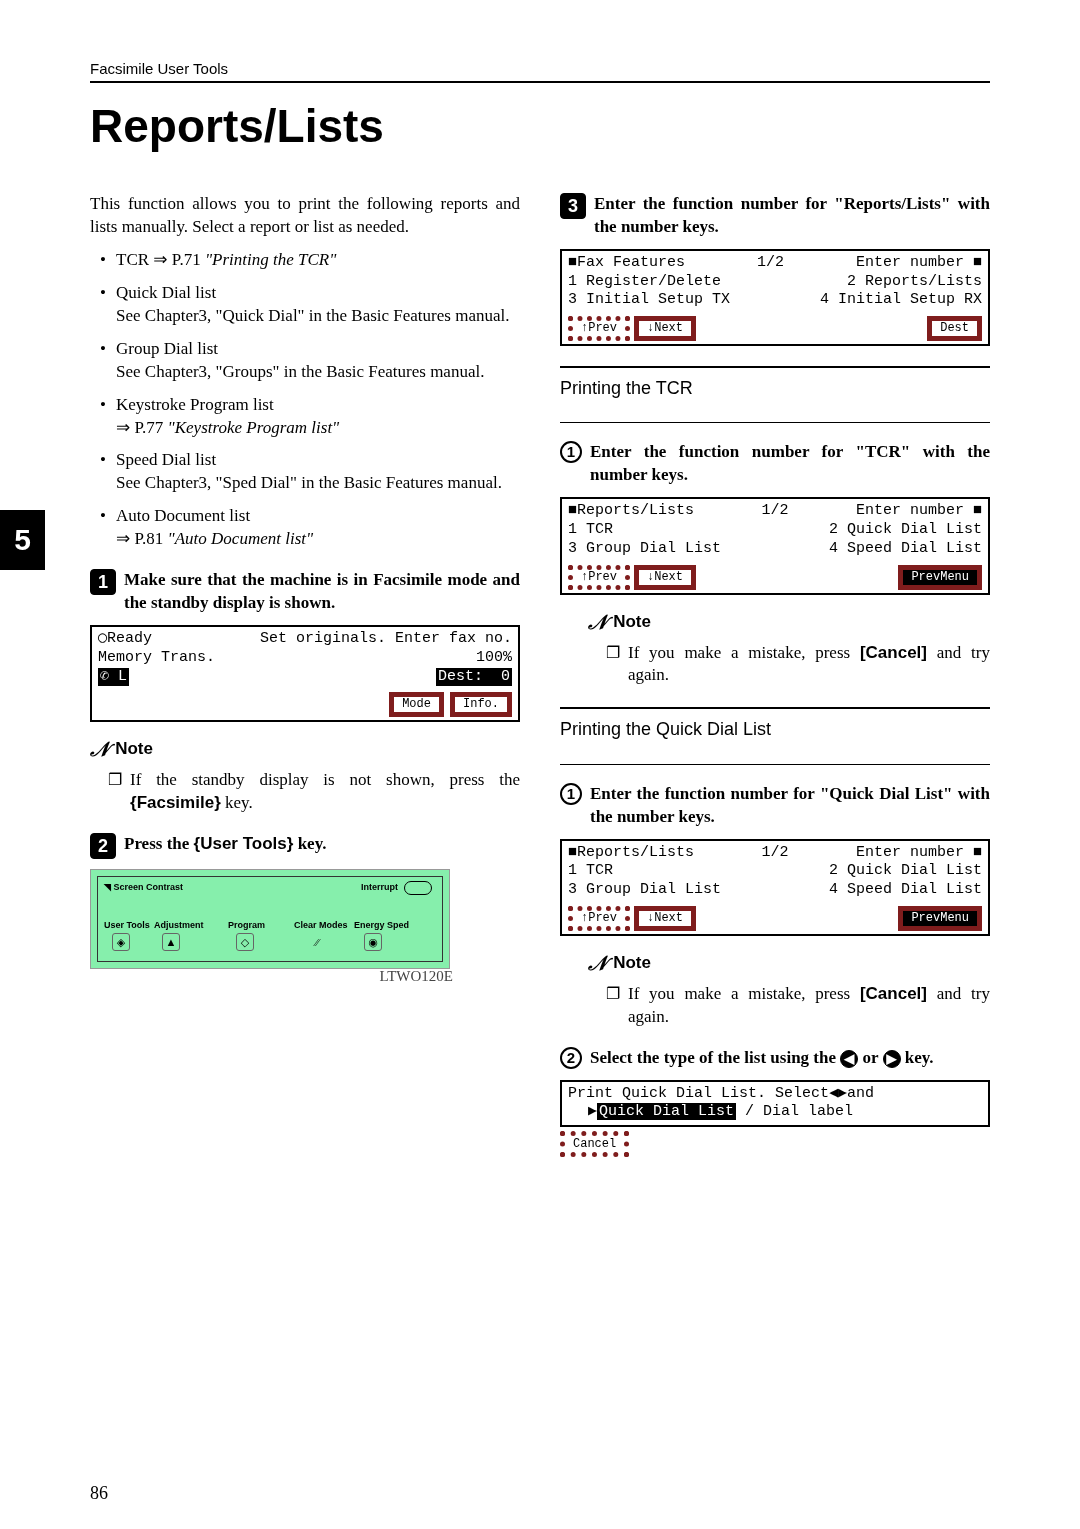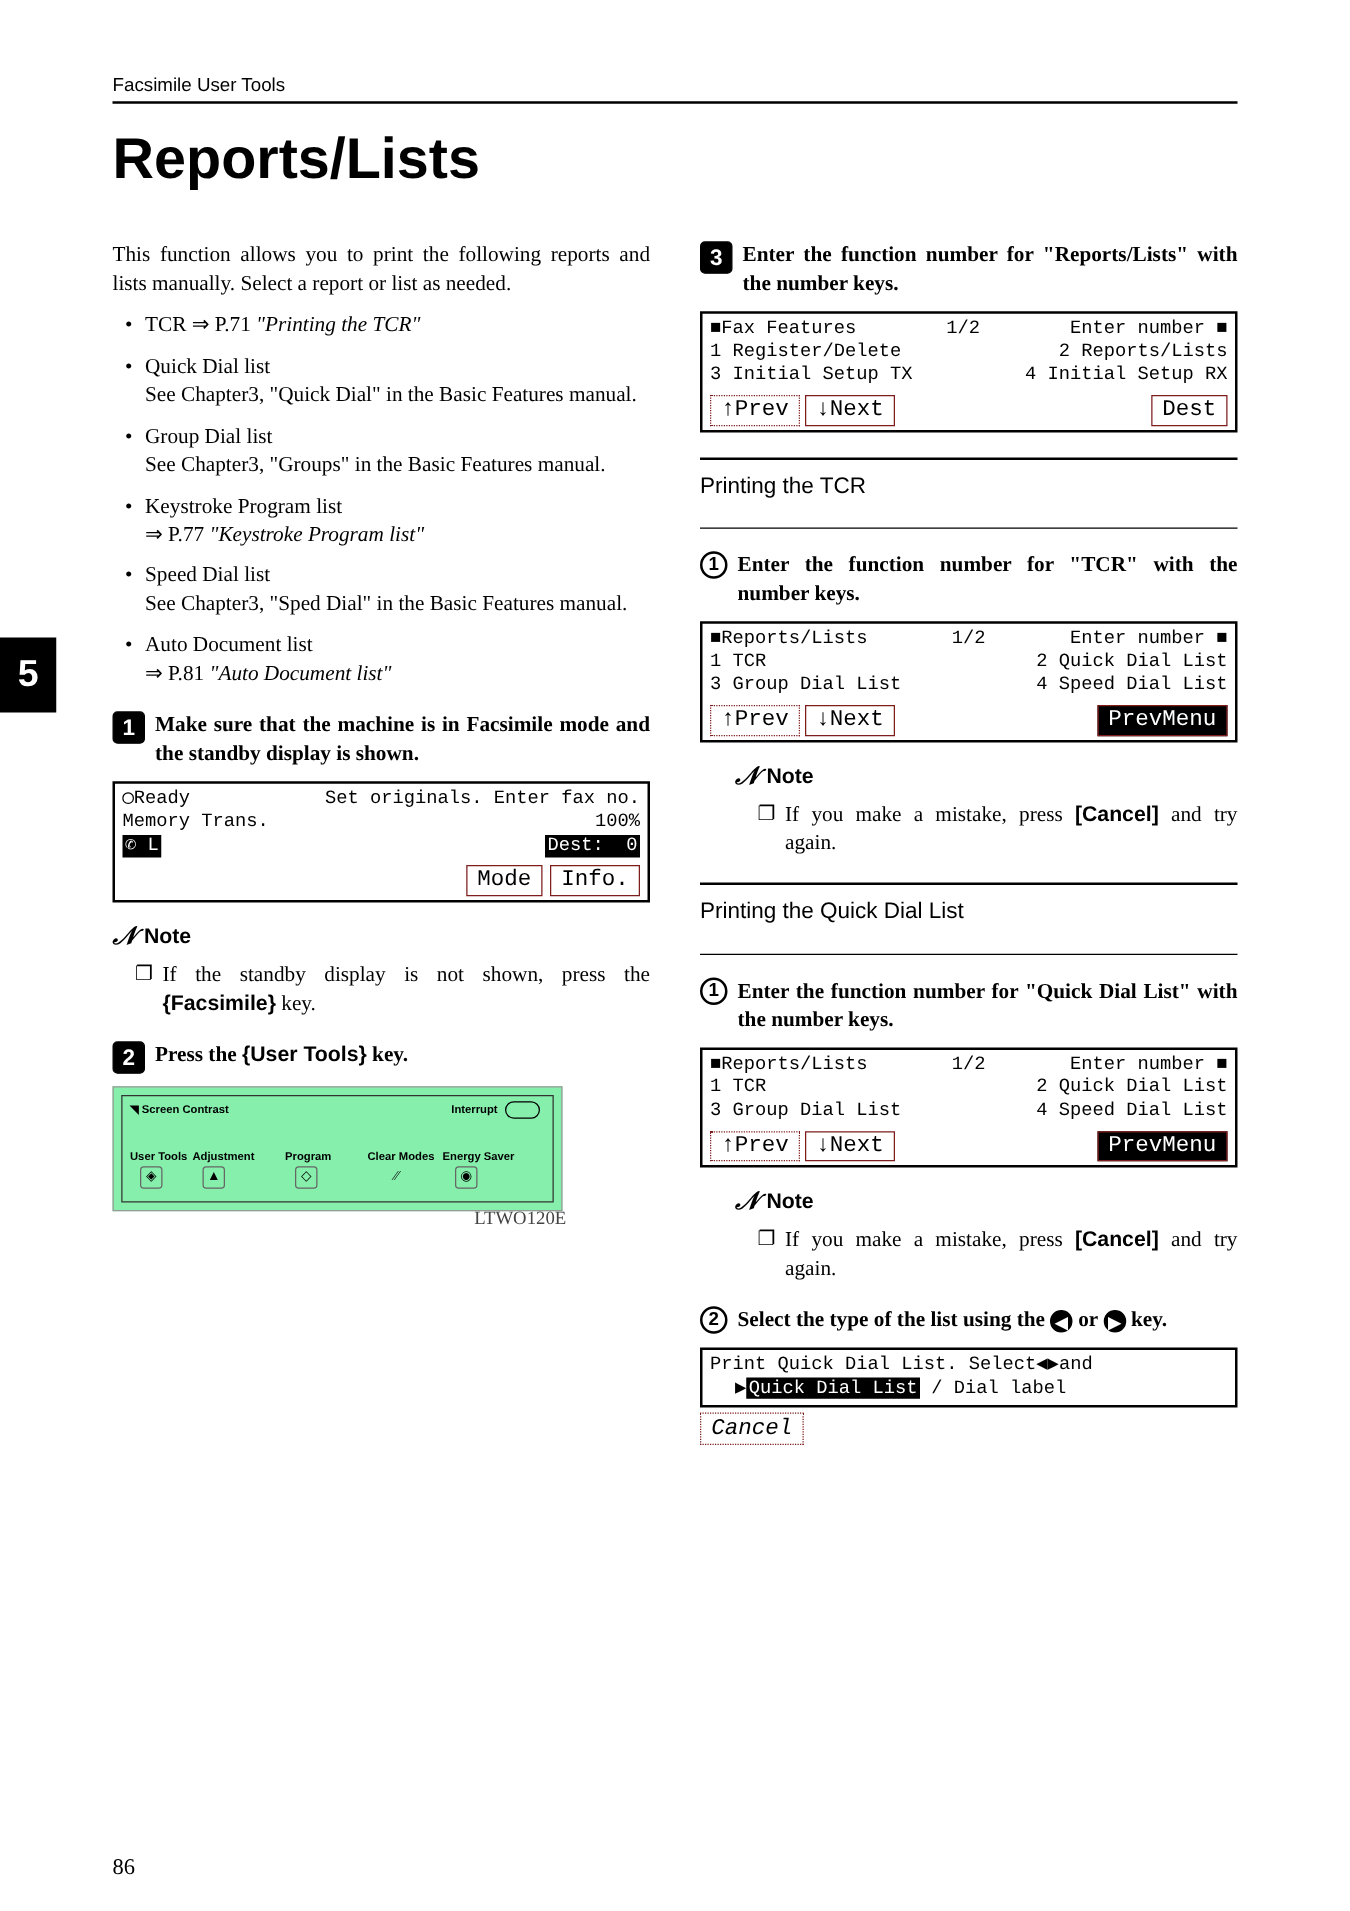--- a/index.html
+++ b/index.html
@@ -73,24 +73,24 @@
     font-size: 15px;
     line-height: 1.25;
     padding: 3px 6px;
     margin: 8px 0 12px 0;
     background: #fff;
   }
   .lcd .reversed { background: #000; color: #fff; padding: 0 2px; }
   .lcd-row { display: flex; justify-content: space-between; white-space: pre; }
   .lcd-btnrow { margin-top: 6px; display: flex; justify-content: space-between; }
   .lcd-btn {
-    border: 1px solid #7f1d1d;
+    border: 5px solid #7f1d1d;
     padding: 0 8px;
     font-family: 'Courier New', monospace;
-    font-size: 18px;
+    font-size: 12px;
   }
   .lcd-btn.dotted { border-style: dotted; }
   .note-head {
     display: flex; align-items: center; gap: 6px;
     font-family: Arial, sans-serif; font-weight: bold; font-size: 17px;
     margin-top: 14px; margin-bottom: 6px;
   }
   .note-icon {
     font-style: italic; font-weight: bold; font-size: 20px;
     font-family: 'Brush Script MT', cursive;
@@ -225,21 +225,21 @@
       <div class="panel-photo">
         <div class="panel-inner">
           <div class="panel-label" style="left:6px; top:4px;"><span>◥</span> <span>Screen Contrast</span></div>
           <div class="panel-label" style="right:44px; top:4px;">Interrupt</div>
           <div style="position:absolute; right:10px; top:4px; width:28px; height:14px; border:1px solid #000; border-radius:8px;"></div>
 
           <div class="panel-label" style="left:6px; top:42px;">User Tools</div>
           <div class="panel-label" style="left:56px; top:42px;">Adjustment</div>
           <div class="panel-label" style="left:130px; top:42px;">Program</div>
           <div class="panel-label" style="left:196px; top:42px;">Clear Modes</div>
-          <div class="panel-label" style="left:256px; top:42px;">Energy Saver</div>
+          <div class="panel-label" style="left:256px; top:42px;">Energy Sped</div>
 
           <div class="panel-circle" style="left:14px; top:56px;">◈</div>
           <div class="panel-circle" style="left:64px; top:56px;">▲</div>
           <div class="panel-circle" style="left:138px; top:56px;">◇</div>
           <div class="panel-circle" style="left:210px; top:56px; border:none;">⁄⁄</div>
           <div class="panel-circle" style="left:266px; top:56px;">◉</div>
         </div>
         <div class="panel-caption">LTWO120E</div>
       </div>
     </div>
@@ -328,20 +328,20 @@
         <div class="step-num white">2</div>
         <div class="step-text">
           <span>Select the type of the list using the </span><span class="arrow-key">◀</span><span> or </span><span class="arrow-key">▶</span><span> key.</span>
         </div>
       </div>
 
       <div class="lcd">
         <div>Print Quick Dial List. Select◀▶and</div>
         <div style="padding-left:20px;">▶<span class="reversed">Quick Dial List</span><span> / </span><span>Dial label</span></div>
       </div>
-      <div class="lcd-btnrow" style="margin-top:-8px;font-style:italic;">
+      <div class="lcd-btnrow" style="margin-top:-8px;">
         <span class="lcd-btn dotted">Cancel</span>
       </div>
     </div>
   </div>
 </div>
 
 <div class="page-num">86</div>
 
 </body></html>

